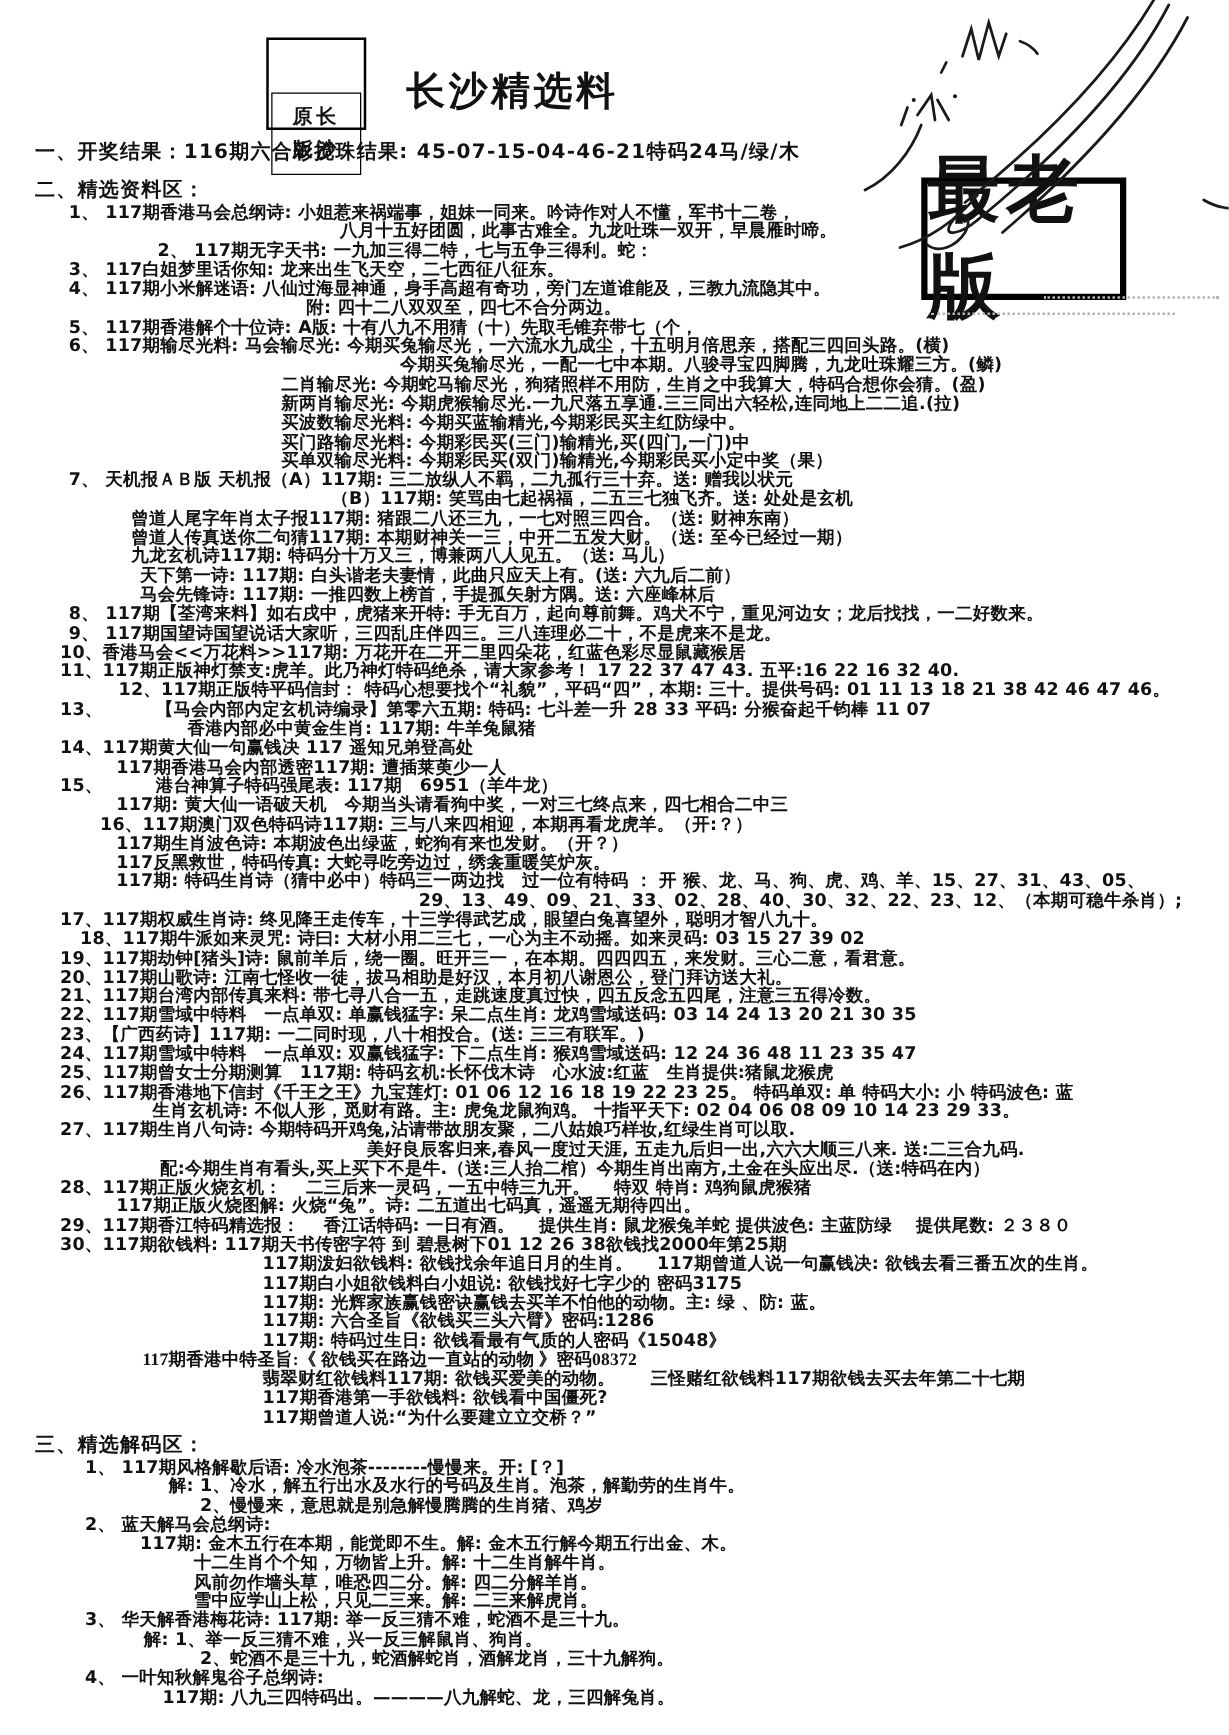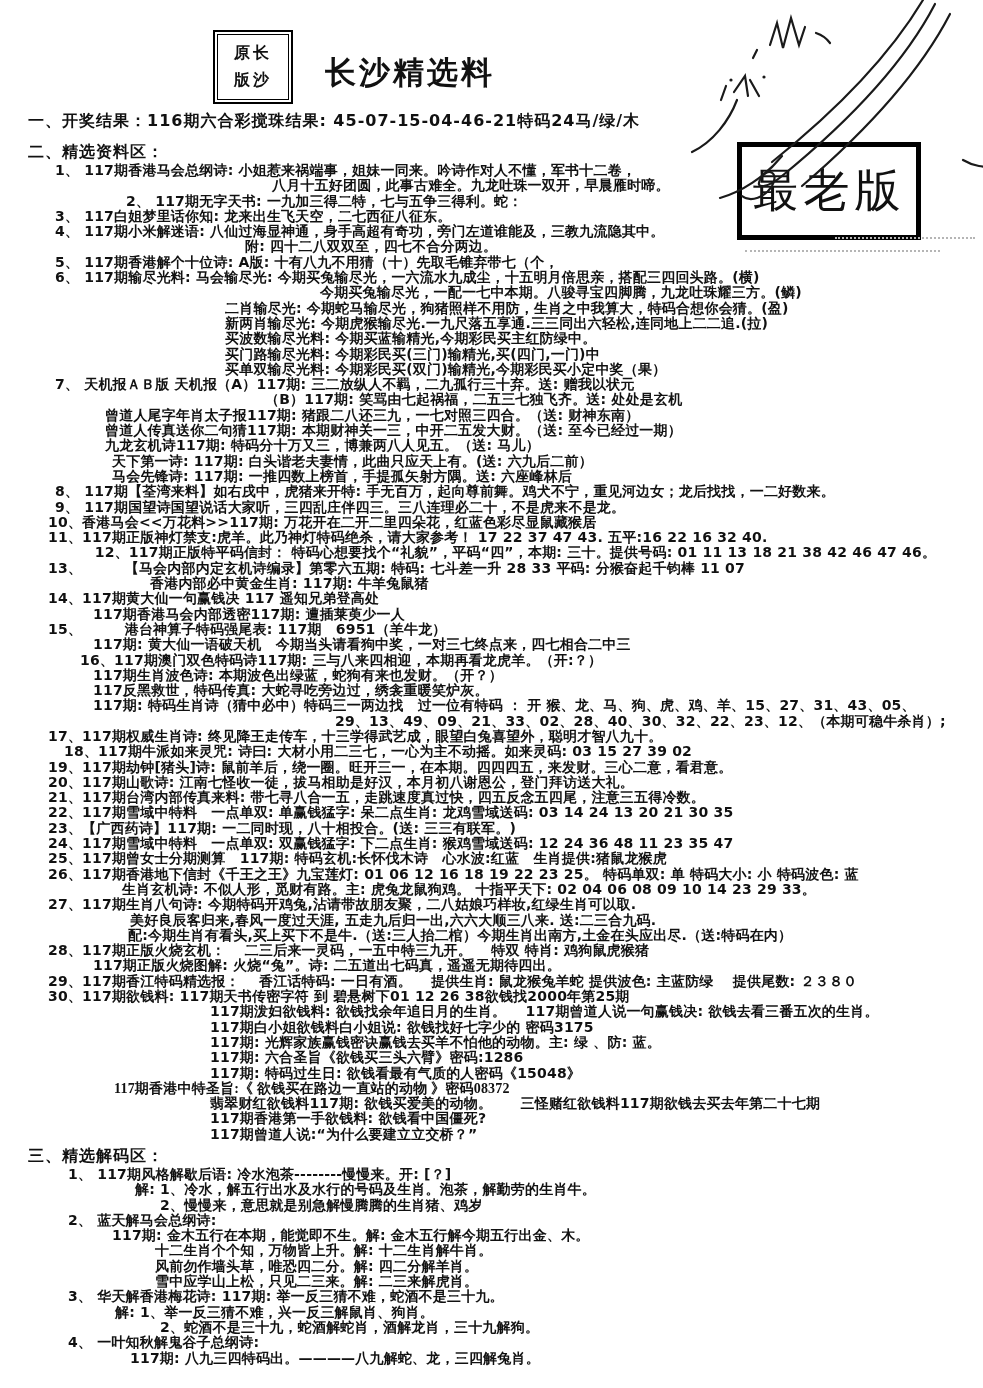--- a/index.html
+++ b/index.html
@@ -12,31 +12,31 @@
     color:#111;
   }
   
   .badge{
     position:absolute;left:213px;top:30px;width:80px;height:74px;
     border:2px solid #000;padding:2px;box-sizing:border-box;
   }
   .badge-inner{
     width:100%;height:100%;border:1px solid #000;box-sizing:border-box;
     display:flex;flex-direction:column;align-items:center;justify-content:center;
-    gap:6px;font-size:16px;font-weight:700;letter-spacing:3px;
+    gap:6px;font-size:16px;font-weight:700;letter-spacing:3px;margin-top:40px;
   }
   .doc-title{
     position:absolute;left:325px;top:52px;
     font-size:31px;font-weight:900;letter-spacing:3px;
   }
   .stamp{
-    position:absolute;left:737px;top:142px;width:184px;height:98px;
+    position:absolute;left:737px;top:142px;width:164px;height:98px;
     border:5px solid #000;box-sizing:border-box;
     display:flex;align-items:center;justify-content:center;
-    font-size:46px;font-weight:400;letter-spacing:5px;
+    font-size:58px;font-weight:700;letter-spacing:5px;
     background:#fff;
   }
   .scribble{position:absolute;left:630px;top:0;pointer-events:none;}
   .artifact{
     position:absolute;height:0;border-top:2px dotted #b5b5b5;
   }
   .artifact.a1{left:745px;top:250px;width:195px;}
   .artifact.a2{left:835px;top:237px;width:140px;}
   
   .content{position:absolute;left:0;top:0;width:983px;padding-top:112px;box-sizing:border-box;}
@@ -132,21 +132,21 @@
         <div class="line" style="padding-left: 48px;">19、117期劫钟[猪头]诗: 鼠前羊后，绕一圈。旺开三一，在本期。四四四五，来发财。三心二意，看君意。</div>
         <div class="line" style="padding-left: 48px;">20、117期山歌诗: 江南七怪收一徒，拔马相助是好汉，本月初八谢恩公，登门拜访送大礼。</div>
         <div class="line" style="padding-left: 48px;">21、117期台湾内部传真来料: 带七寻八合一五，走跳速度真过快，四五反念五四尾，注意三五得冷数。</div>
         <div class="line" style="padding-left: 48px;">22、117期雪域中特料　一点单双: 单赢钱猛字: 呆二点生肖: 龙鸡雪域送码: 03 14 24 13 20 21 30 35</div>
         <div class="line" style="padding-left: 48px;">23、【广西药诗】117期: 一二同时现，八十相投合。(送: 三三有联军。)</div>
         <div class="line" style="padding-left: 48px;">24、117期雪域中特料　一点单双: 双赢钱猛字: 下二点生肖: 猴鸡雪域送码: 12 24 36 48 11 23 35 47</div>
         <div class="line" style="padding-left: 48px;">25、117期曾女士分期测算　117期: 特码玄机:长怀伐木诗　心水波:红蓝　生肖提供:猪鼠龙猴虎</div>
         <div class="line" style="padding-left: 48px;">26、117期香港地下信封《千王之王》九宝莲灯: 01 06 12 16 18 19 22 23 25。 特码单双: 单 特码大小: 小 特码波色: 蓝</div>
         <div class="line" style="padding-left: 122px;">生肖玄机诗: 不似人形，觅财有路。主: 虎兔龙鼠狗鸡。 十指平天下: 02 04 06 08 09 10 14 23 29 33。</div>
         <div class="line" style="padding-left: 48px;">27、117期生肖八句诗: 今期特码开鸡兔,沾请带故朋友聚，二八姑娘巧样妆,红绿生肖可以取.</div>
-        <div class="line" style="padding-left: 130px;">美好良辰客归来,春风一度过天涯, 五走九后归一出,六六大顺三八来. 送:二三合九码.</div>
+        <div class="line" style="padding-left: 130px; text-align: center;">美好良辰客归来,春风一度过天涯, 五走九后归一出,六六大顺三八来. 送:二三合九码.</div>
         <div class="line" style="padding-left: 128px;">配:今期生肖有看头,买上买下不是牛.（送:三人抬二棺）今期生肖出南方,土金在头应出尽.（送:特码在内）</div>
         <div class="line" style="padding-left: 48px;">28、117期正版火烧玄机：　 二三后来一灵码，一五中特三九开。　 特双  特肖: 鸡狗鼠虎猴猪</div>
         <div class="line" style="padding-left: 93px;">117期正版火烧图解: 火烧“兔”。诗: 二五道出七码真，遥遥无期待四出。</div>
         <div class="line" style="padding-left: 48px;">29、117期香江特码精选报：　 香江话特码: 一日有酒。　 提供生肖: 鼠龙猴兔羊蛇  提供波色: 主蓝防绿　 提供尾数: ２３８０</div>
         <div class="line" style="padding-left: 48px;">30、117期欲钱料: 117期天书传密字符  到  碧悬树下01 12 26 38欲钱找2000年第25期</div>
         <div class="line" style="padding-left: 210px;">117期泼妇欲钱料: 欲钱找余年追日月的生肖。　 117期曾道人说一句赢钱决: 欲钱去看三番五次的生肖。</div>
         <div class="line" style="padding-left: 210px;">117期白小姐欲钱料白小姐说: 欲钱找好七字少的 密码3175</div>
         <div class="line" style="padding-left: 210px;">117期: 光辉家族赢钱密诀赢钱去买羊不怕他的动物。主: 绿 、防: 蓝。</div>
         <div class="line" style="padding-left: 210px;">117期: 六合圣旨《欲钱买三头六臂》密码:1286</div>
         <div class="line" style="padding-left: 210px;">117期: 特码过生日: 欲钱看最有气质的人密码《15048》</div>

